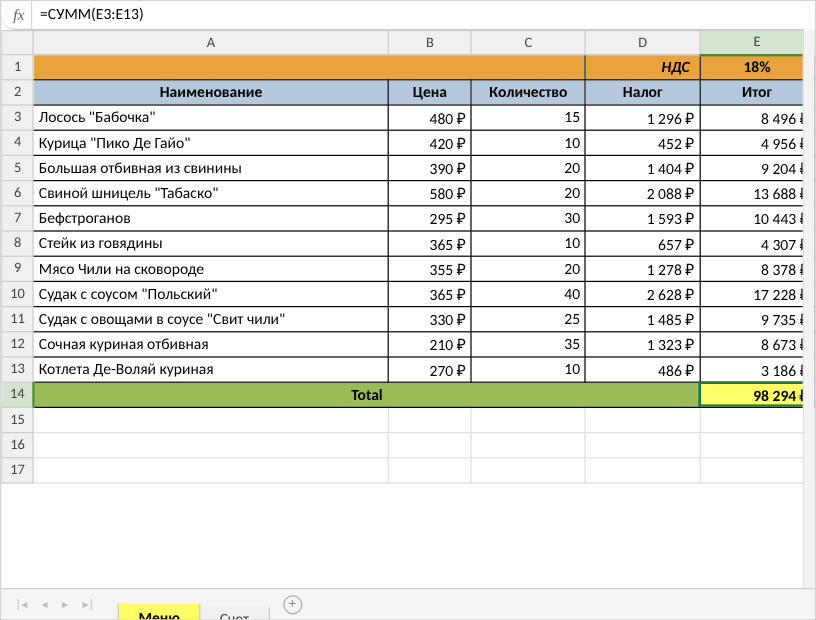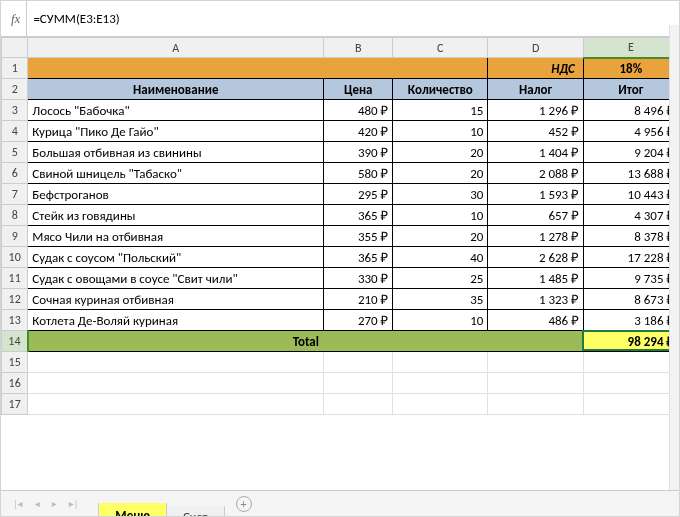--- a/index.html
+++ b/index.html
@@ -9,24 +9,25 @@
     background: #fff;
     width: 680px;
     height: 517px;
     overflow: hidden;
     position: relative;
     border: 1px solid #d4d4d4;
   }
   .formula-bar {
     display: flex;
     align-items: center;
-    height: 36px;
+    height: 24px;
     border-bottom: 1px solid #ccc;
     background: #fff;
     padding-left: 4px;
+    border-radius: 12px;
   }
   .fx-icon {
     font-style: italic;
     font-family: Georgia, serif;
     color: #666;
     font-size: 13px;
     padding: 0 6px;
     border-right: 1px solid #ccc;
     height: 100%;
     display: flex;
@@ -248,21 +249,21 @@
         <tr class="datarow">
           <td class="rowhdr">8</td>
           <td class="cell name">Стейк из говядины</td>
           <td class="cell num">365 ₽</td>
           <td class="cell num">10</td>
           <td class="cell num">657 ₽</td>
           <td class="cell num">4 307 ₽</td>
         </tr>
         <tr class="datarow">
           <td class="rowhdr">9</td>
-          <td class="cell name">Мясо Чили на отбивная</td>
+          <td class="cell name">Мясо Чили на сковороде</td>
           <td class="cell num">355 ₽</td>
           <td class="cell num">20</td>
           <td class="cell num">1 278 ₽</td>
           <td class="cell num">8 378 ₽</td>
         </tr>
         <tr class="datarow">
           <td class="rowhdr">10</td>
           <td class="cell name">Судак с соусом "Польский"</td>
           <td class="cell num">365 ₽</td>
           <td class="cell num">40</td>

